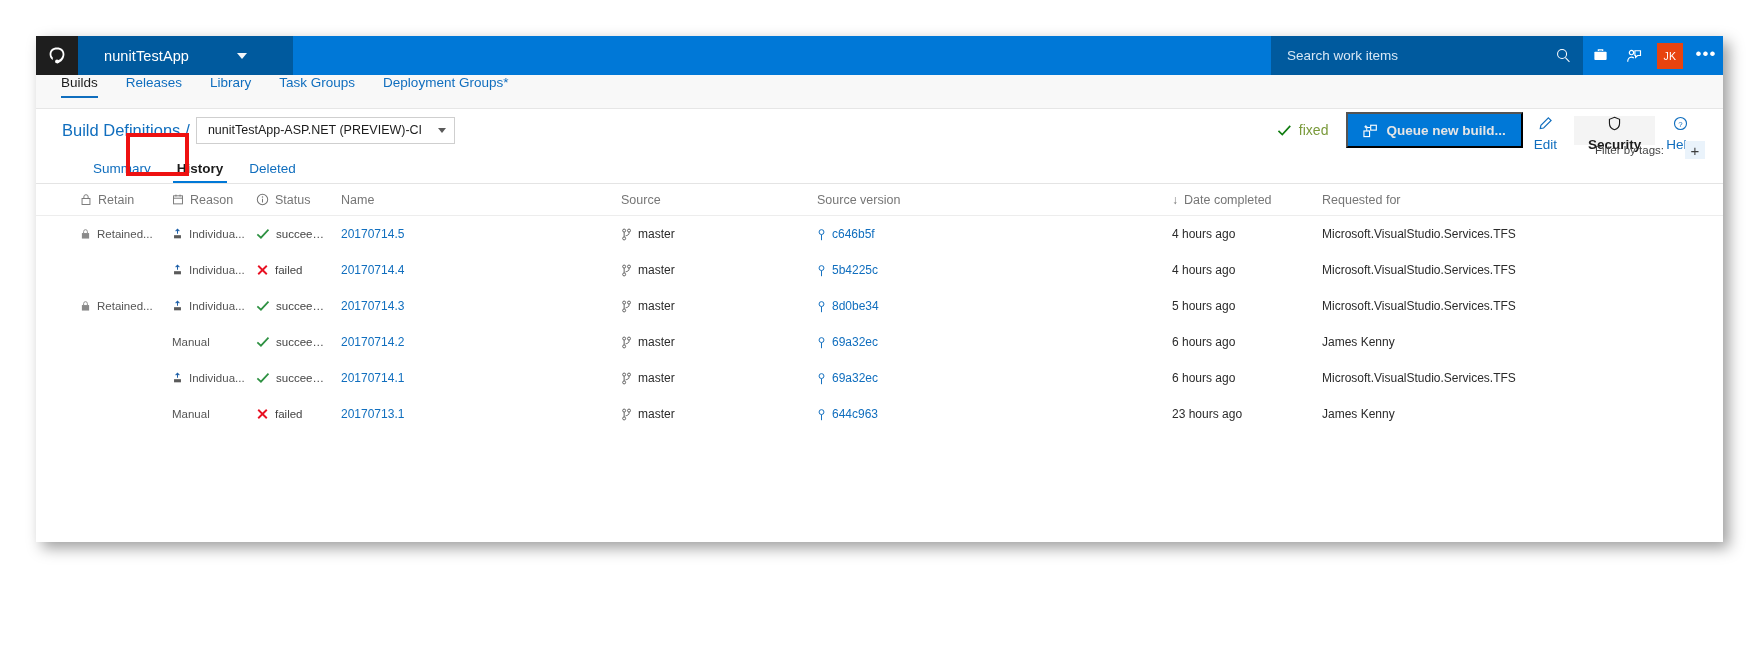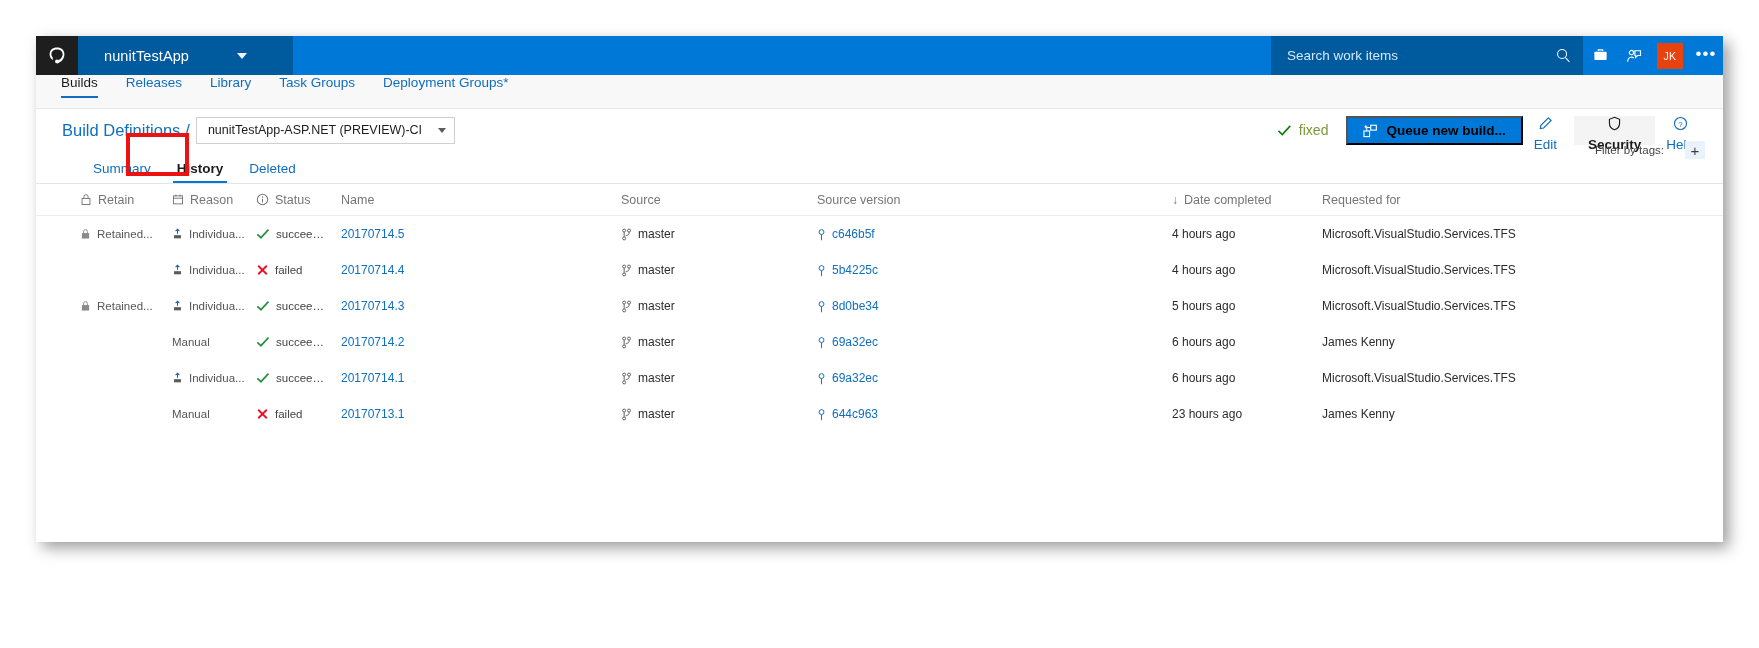--- a/index.html
+++ b/index.html
@@ -169,24 +169,24 @@
     border-right: 4.5px solid transparent;
     border-top: 5.5px solid #5a5a5a;
   }
   .crumb-spacer { flex: 1 1 auto; }
   .fixed-status {
     display: flex; align-items: center; gap: 7px;
     margin-right: 18px;
   }
   .fixed-text { color: #7a9a3b; font-size: 14px; }
   .queue-btn {
-    background: #0078d7; color: #000000;
+    background: #0078d7; color: #e5e5e5;
     height: 29px;
     display: flex; align-items: center; gap: 8px;
-    padding: 9px 15px;
+    padding: 16px 15px;
     font-size: 13.5px; font-weight: bold;
   }
   .tool-link {
     display: flex; align-items: center; gap: 6px;
     color: #106ebe; font-size: 13.5px;
     padding: 0 11px; height: 29px; flex-direction: column;
   }
   .tool-link.boxed {
     background: #f4f4f4;
     color: #1c1c1c;

